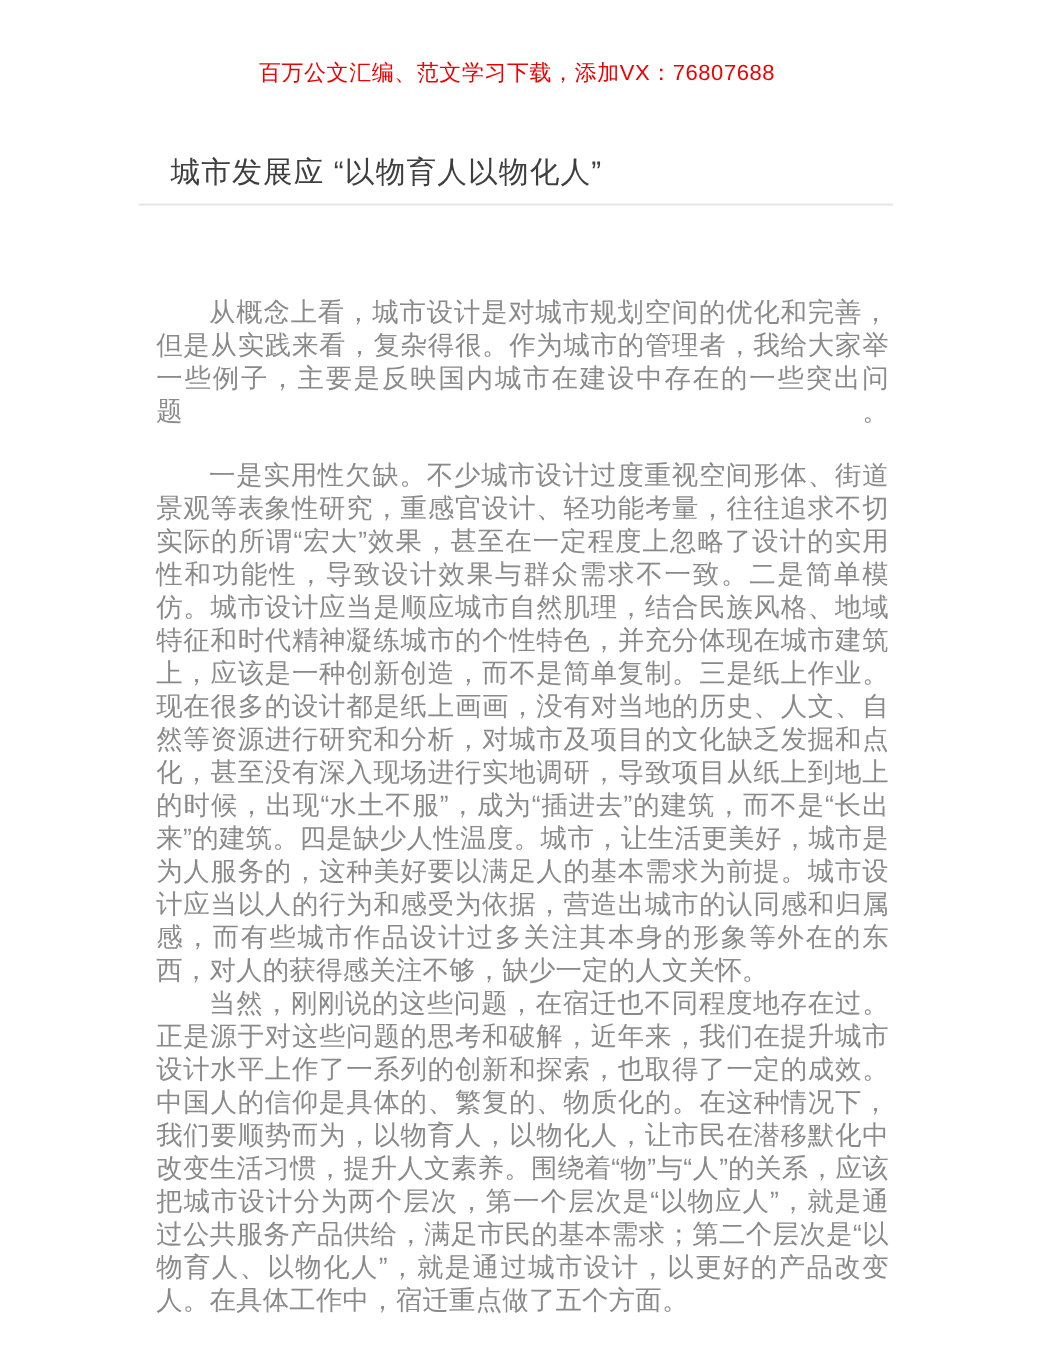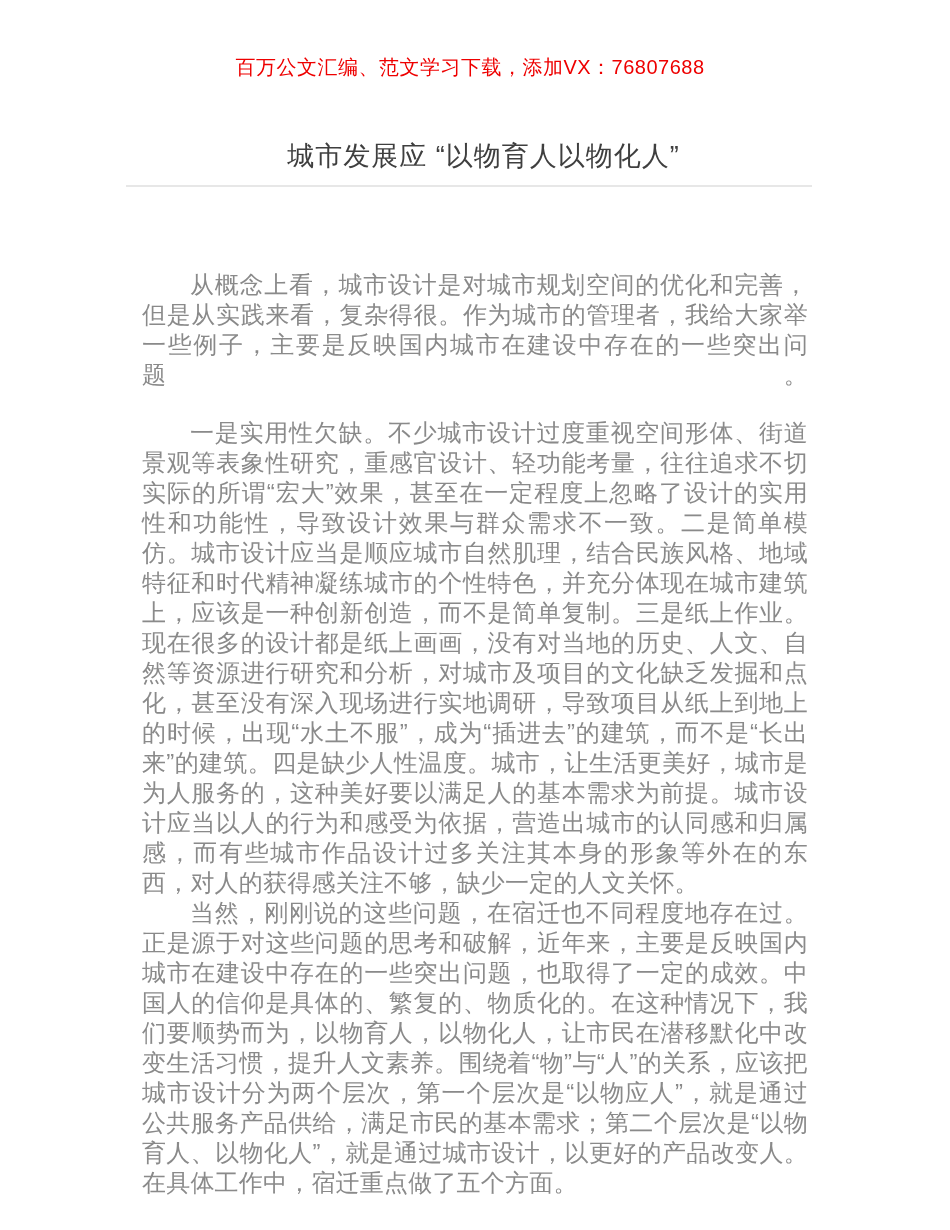--- a/index.html
+++ b/index.html
@@ -30,21 +30,20 @@
     top: 79px;
     width: 686px;
   }
   .article-title {
     margin: 60px 0 0 29px;
     font-size: 27px;
     line-height: 34px;
     font-weight: 500;
     color: #3f3f3f;
     letter-spacing: 1px;
-    text-align: center;
   }
   .title-divider {
     margin-top: 12px;
     height: 0;
     border: 0;
     border-top: 2px solid #e7e7e7;
   }
   .article-body {
     margin-top: 83px;
     padding: 0 4px 0 16px;
@@ -74,18 +73,18 @@
 
   <div class="article">
 
     <h1 class="article-title">城市发展应 “以物育人以物化人”</h1>
 
     <hr class="title-divider">
 
     <div class="article-body">
       <p class="gap-after justify-last-line">从概念上看，城市设计是对城市规划空间的优化和完善，但是从实践来看，复杂得很。作为城市的管理者，我给大家举一些例子，主要是反映国内城市在建设中存在的一些突出问题。</p>
       <p>一是实用性欠缺。不少城市设计过度重视空间形体、街道景观等表象性研究，重感官设计、轻功能考量，往往追求不切实际的所谓“宏大”效果，甚至在一定程度上忽略了设计的实用性和功能性，导致设计效果与群众需求不一致。二是简单模仿。城市设计应当是顺应城市自然肌理，结合民族风格、地域特征和时代精神凝练城市的个性特色，并充分体现在城市建筑上，应该是一种创新创造，而不是简单复制。三是纸上作业。现在很多的设计都是纸上画画，没有对当地的历史、人文、自然等资源进行研究和分析，对城市及项目的文化缺乏发掘和点化，甚至没有深入现场进行实地调研，导致项目从纸上到地上的时候，出现“水土不服”，成为“插进去”的建筑，而不是“长出来”的建筑。四是缺少人性温度。城市，让生活更美好，城市是为人服务的，这种美好要以满足人的基本需求为前提。城市设计应当以人的行为和感受为依据，营造出城市的认同感和归属感，而有些城市作品设计过多关注其本身的形象等外在的东西，对人的获得感关注不够，缺少一定的人文关怀。</p>
-      <p>当然，刚刚说的这些问题，在宿迁也不同程度地存在过。正是源于对这些问题的思考和破解，近年来，主要是反映国内城市在建设中存在的一些突出问题，也取得了一定的成效。中国人的信仰是具体的、繁复的、物质化的。在这种情况下，我们要顺势而为，以物育人，以物化人，让市民在潜移默化中改变生活习惯，提升人文素养。围绕着“物”与“人”的关系，应该把城市设计分为两个层次，第一个层次是“以物应人”，就是通过公共服务产品供给，满足市民的基本需求；第二个层次是“以物育人、以物化人”，就是通过城市设计，以更好的产品改变人。在具体工作中，宿迁重点做了五个方面。</p>
+      <p>当然，刚刚说的这些问题，在宿迁也不同程度地存在过。正是源于对这些问题的思考和破解，近年来，我们在提升城市设计水平上作了一系列的创新和探索，也取得了一定的成效。中国人的信仰是具体的、繁复的、物质化的。在这种情况下，我们要顺势而为，以物育人，以物化人，让市民在潜移默化中改变生活习惯，提升人文素养。围绕着“物”与“人”的关系，应该把城市设计分为两个层次，第一个层次是“以物应人”，就是通过公共服务产品供给，满足市民的基本需求；第二个层次是“以物育人、以物化人”，就是通过城市设计，以更好的产品改变人。在具体工作中，宿迁重点做了五个方面。</p>
     </div>
 
   </div>
 
 </div>
 
 </body></html>

